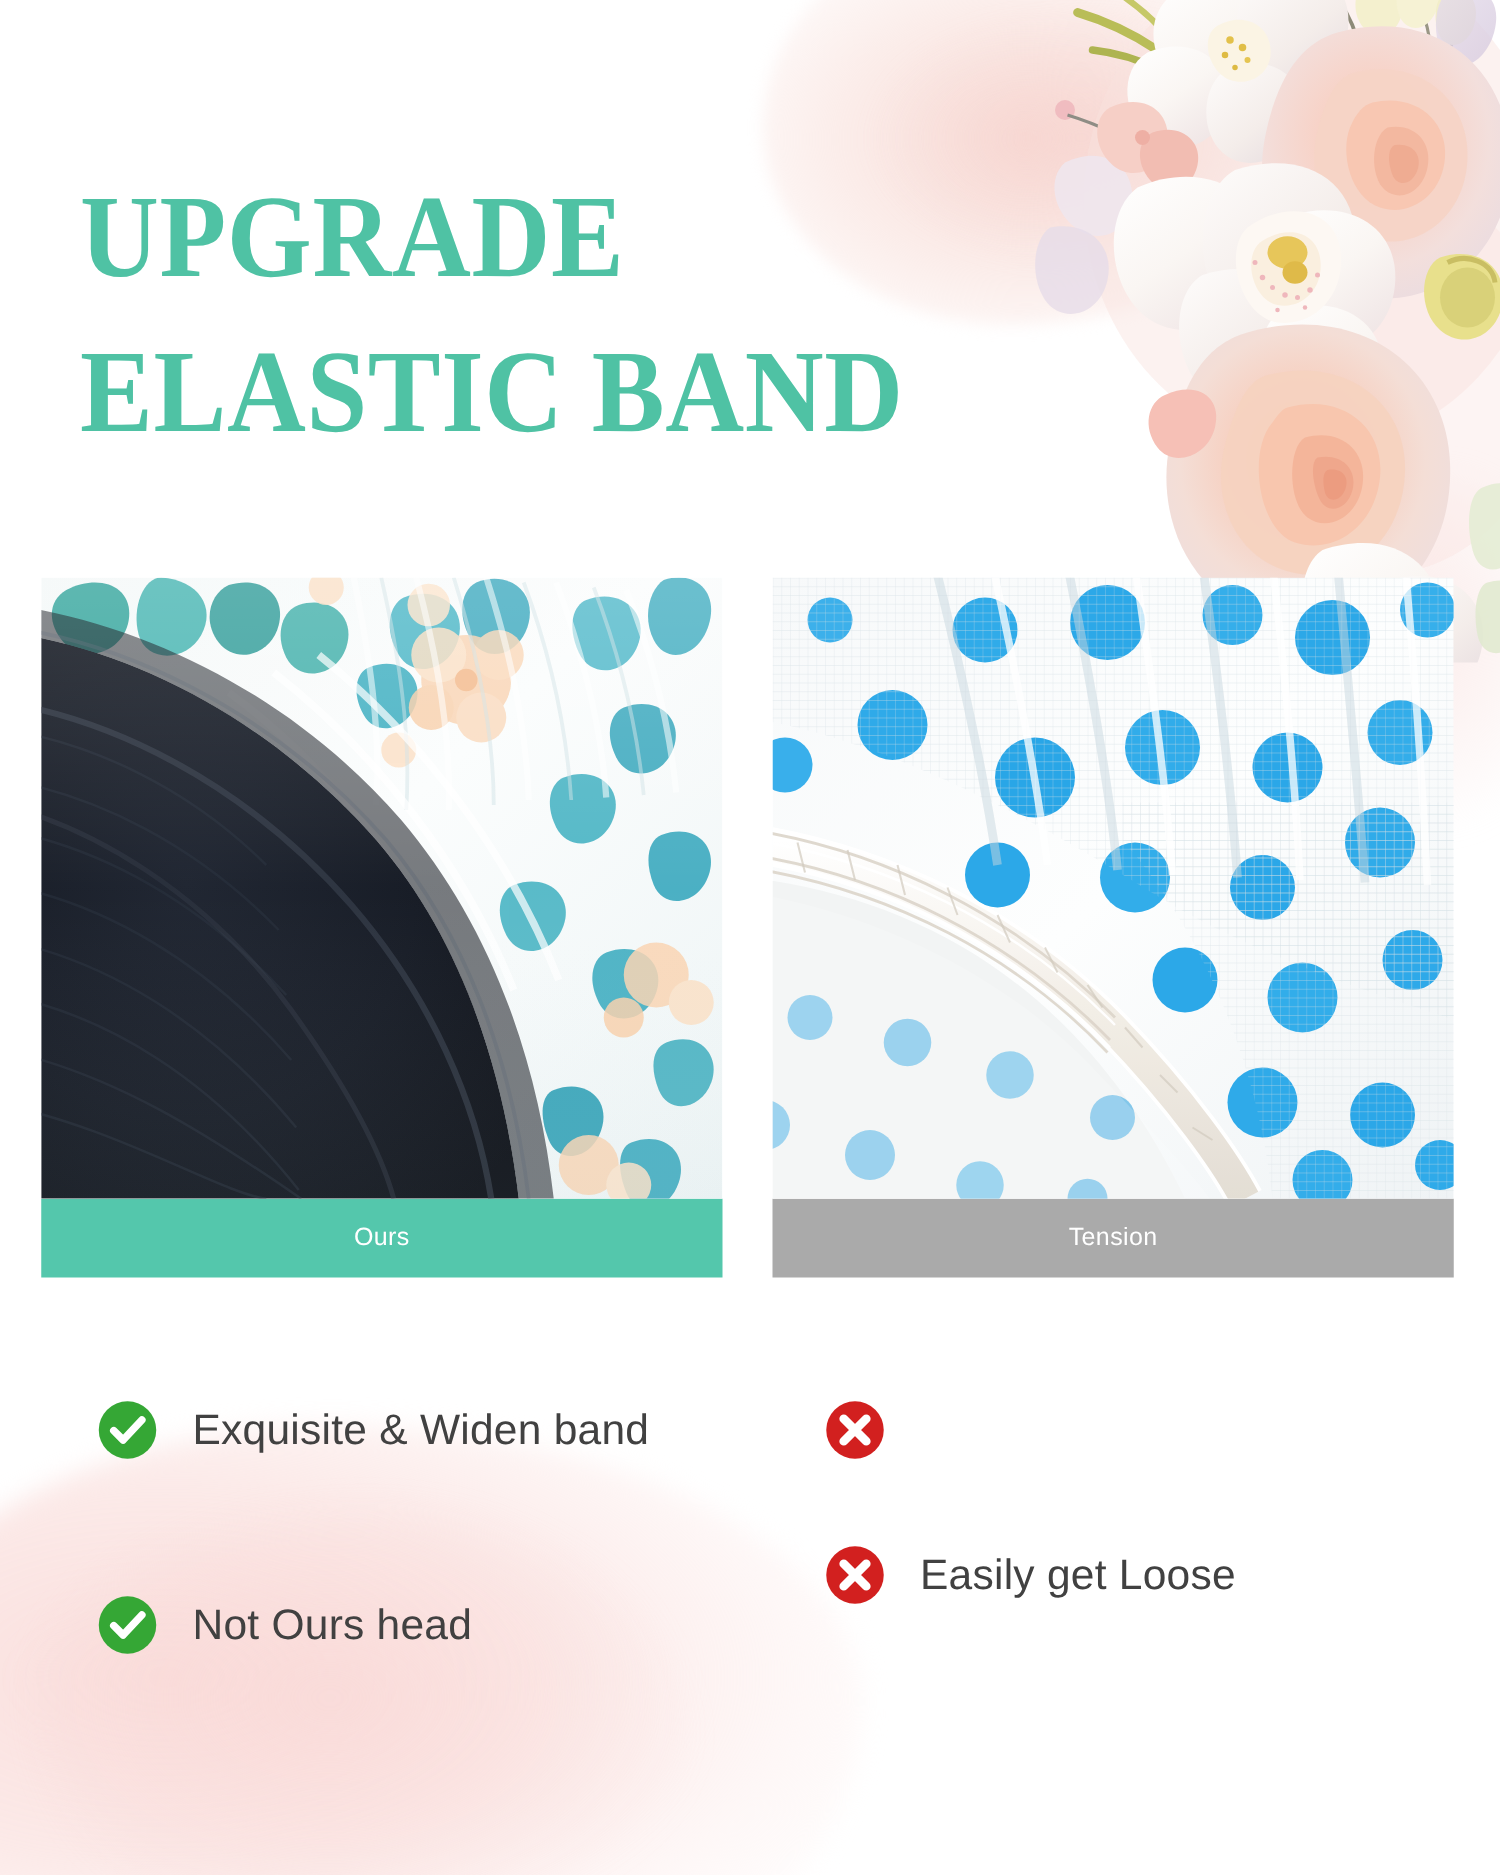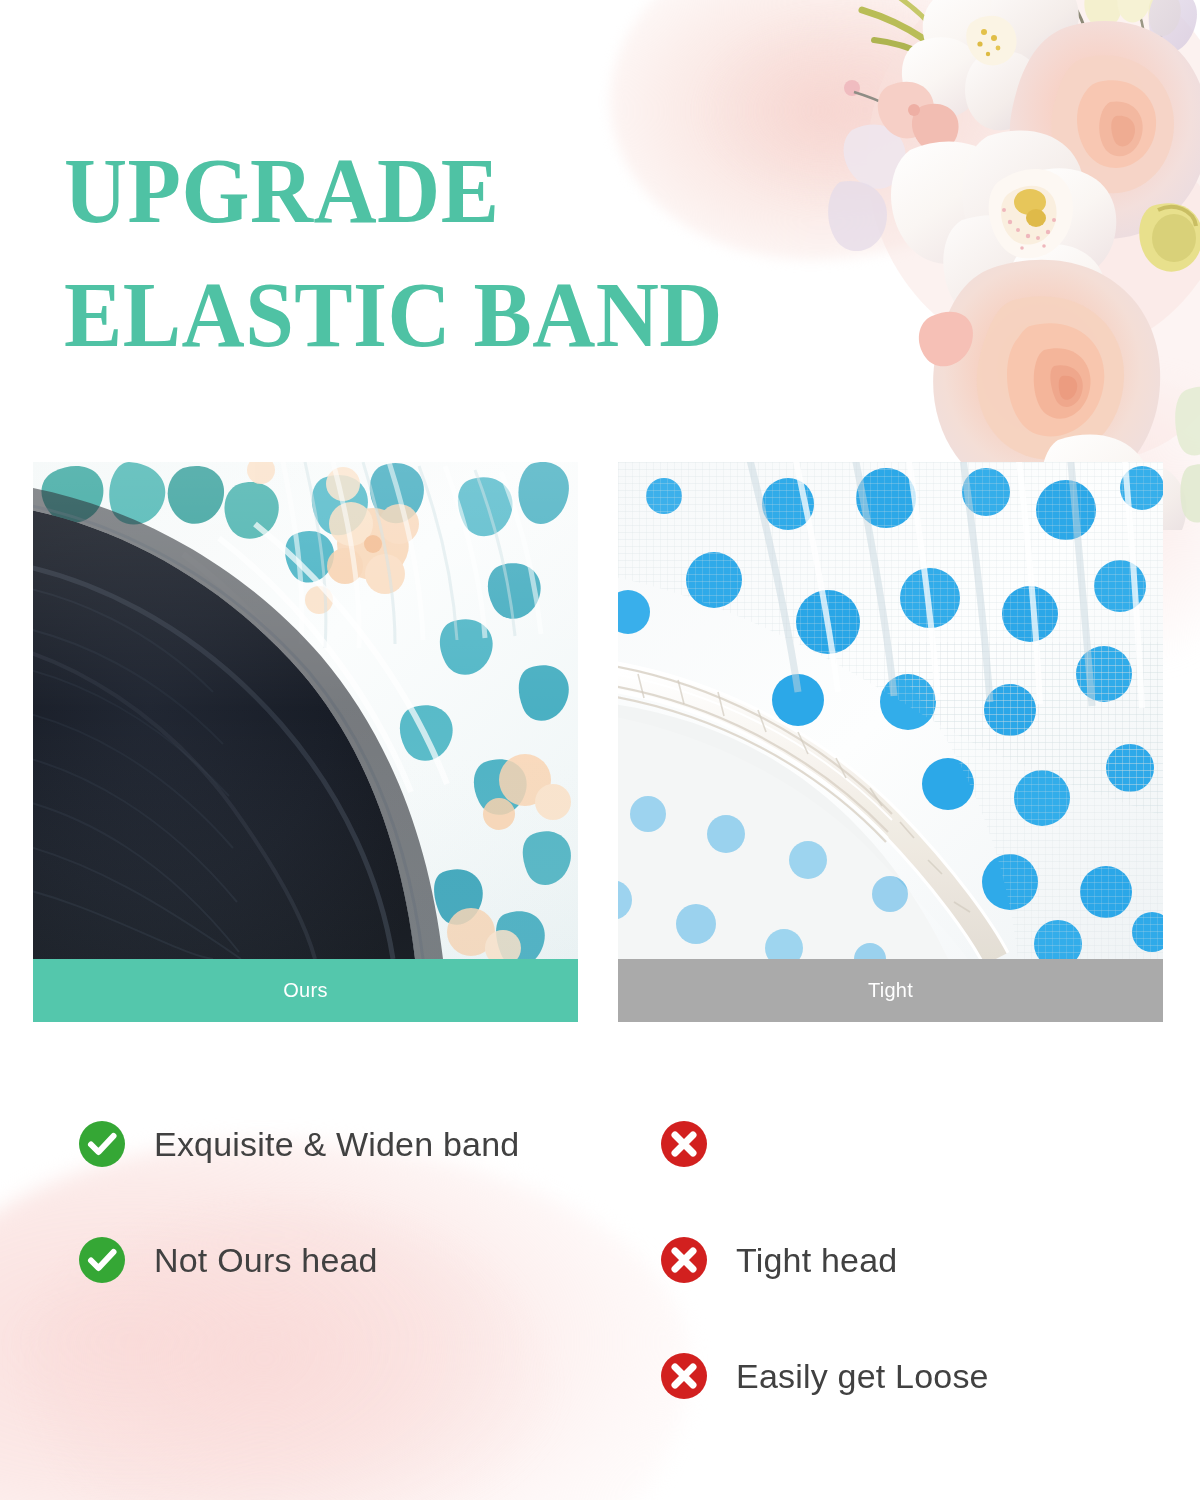--- a/index.html
+++ b/index.html
@@ -142,21 +142,21 @@
     position: absolute;
     left: 0;
     top: 1086px;
     width: 1200px;
     display: flex;
   }
   .feat-col {
     display: flex;
     flex-direction: column;
   }
-  .feat-col-left  { width: 660px; padding-left: 78px; box-sizing: border-box; }
+  .feat-col-left  { width: 660px; padding-left: 78px; box-sizing: border-box; gap: 40px; }
   .feat-col-right { width: 540px; padding-left: 0px; box-sizing: border-box; }
 
   .feat-row {
     display: flex;
     align-items: center;
     height: 116px;
   }
   .feat-icon {
     width: 48px;
     height: 48px;
@@ -545,21 +545,21 @@
               <path d="M310 398 L 324 412"></path>
                 <path d="M336 440 L 352 450"></path>
             </g>
 
             <path d="M-30 250 C 80 266, 186 318, 256 392 C 306 444, 338 480, 350 497 L -30 497 Z" fill="#FFFFFF" opacity="0.18"></path>
 
             <rect width="545" height="497" fill="#FFFFFF" opacity="0.06"></rect>
           </g>
         </svg>
       </div>
-      <div class="caption caption-others">Tight</div>
+      <div class="caption caption-others">Tension</div>
     </div>
   </div>
 
   <div class="features">
 
     <div class="feat-col feat-col-left">
       <div class="feat-row">
         <span class="feat-icon">
           <svg viewBox="0 0 48 48" xmlns="http://www.w3.org/2000/svg">
             <circle cx="24" cy="24" r="23" fill="#35A735"></circle>
@@ -588,28 +588,19 @@
           </svg>
         </span>
       </div>
       <div class="feat-row">
         <span class="feat-icon">
           <svg viewBox="0 0 48 48" xmlns="http://www.w3.org/2000/svg">
             <circle cx="24" cy="24" r="23" fill="#D2201F"></circle>
             <path d="M15 15 L33 33 M33 15 L15 33" stroke="#FFFFFF" stroke-width="7" stroke-linecap="round"></path>
           </svg>
         </span>
-        <span class="feat-label">Tight head</span>
-      </div>
-      <div class="feat-row">
-        <span class="feat-icon">
-          <svg viewBox="0 0 48 48" xmlns="http://www.w3.org/2000/svg">
-            <circle cx="24" cy="24" r="23" fill="#D2201F"></circle>
-            <path d="M15 15 L33 33 M33 15 L15 33" stroke="#FFFFFF" stroke-width="7" stroke-linecap="round"></path>
-          </svg>
-        </span>
         <span class="feat-label">Easily get Loose</span>
       </div>
     </div>
 
   </div>
 
 </div>
 
 </body></html>

